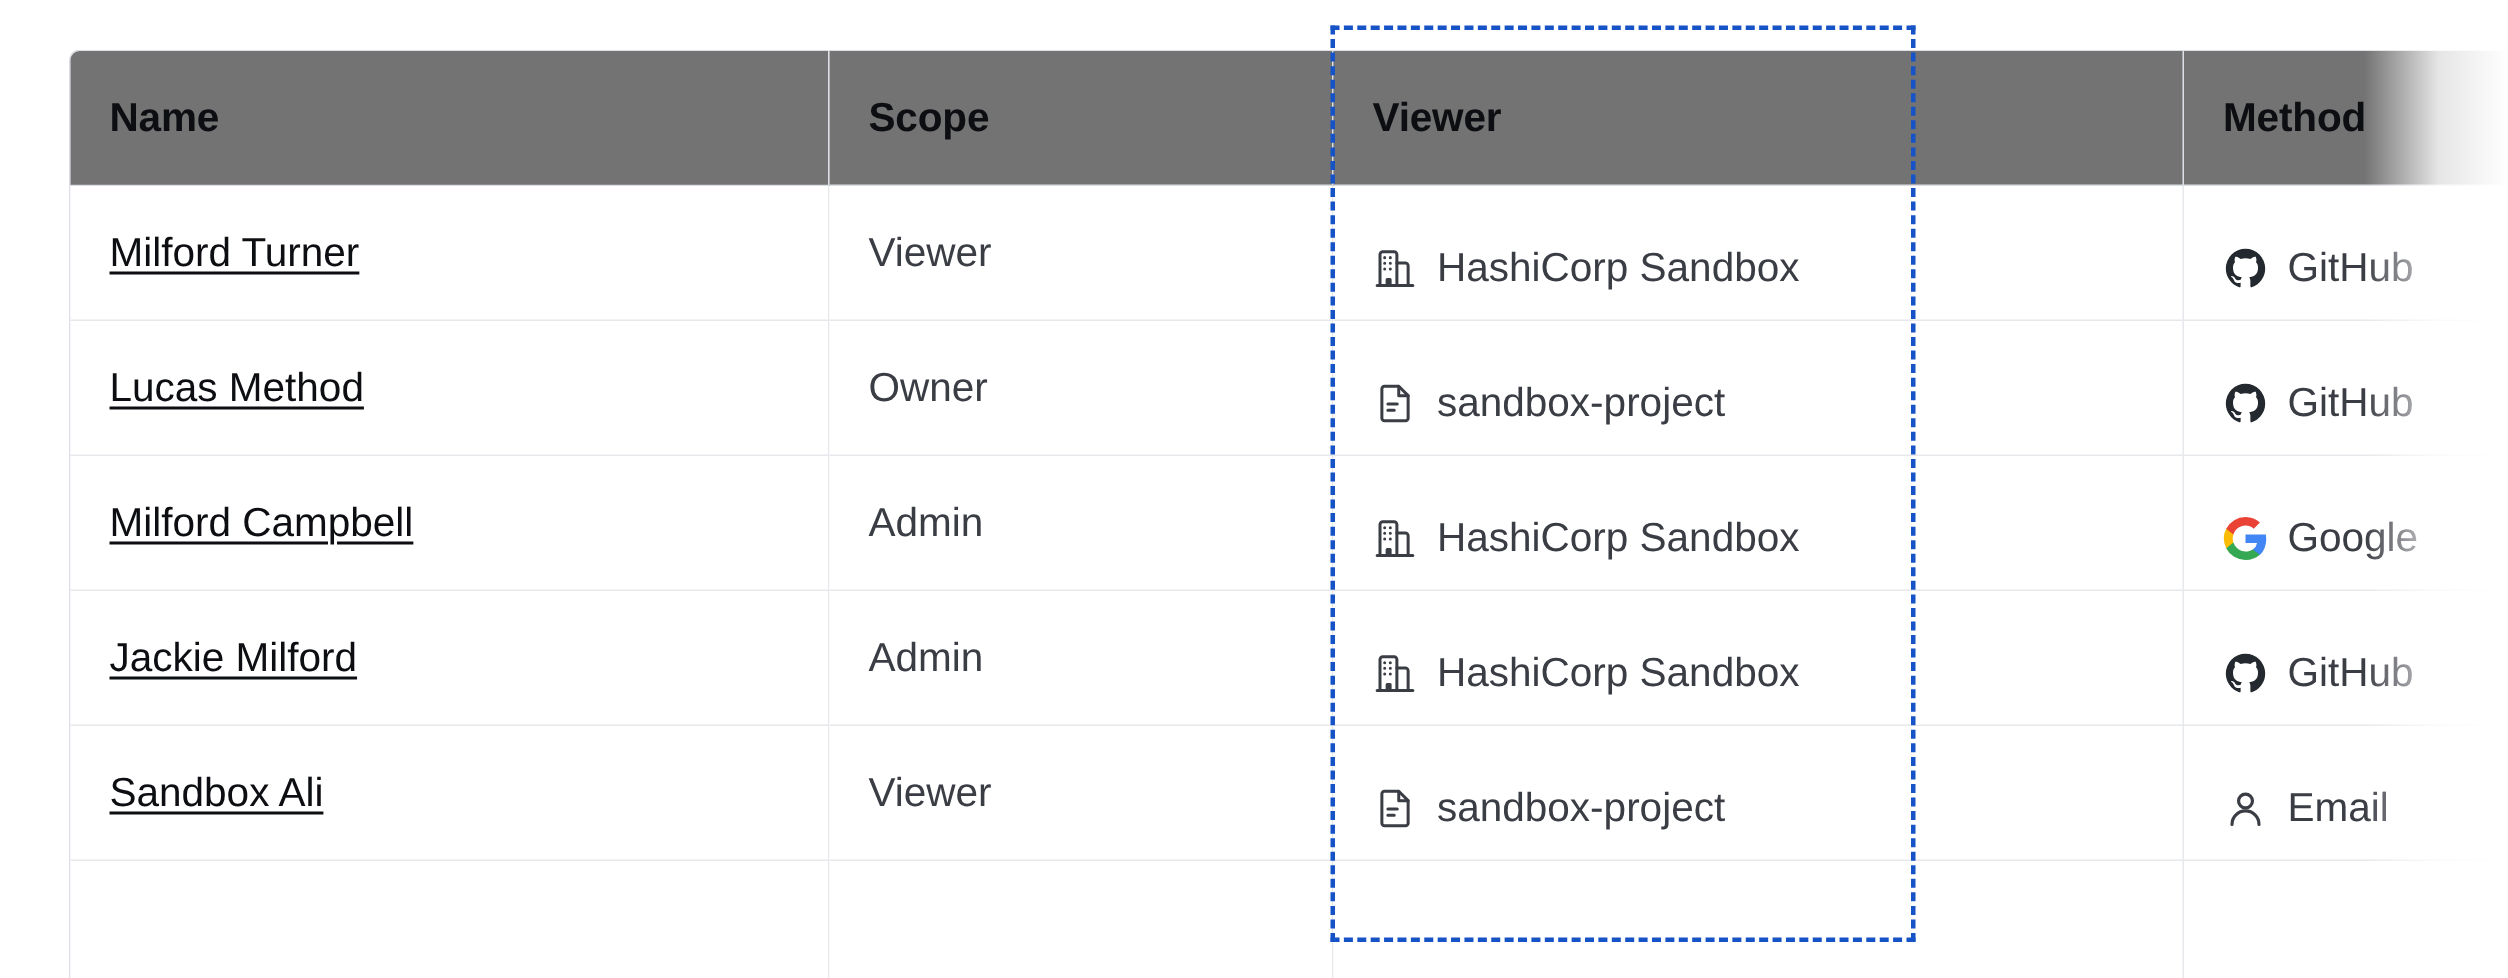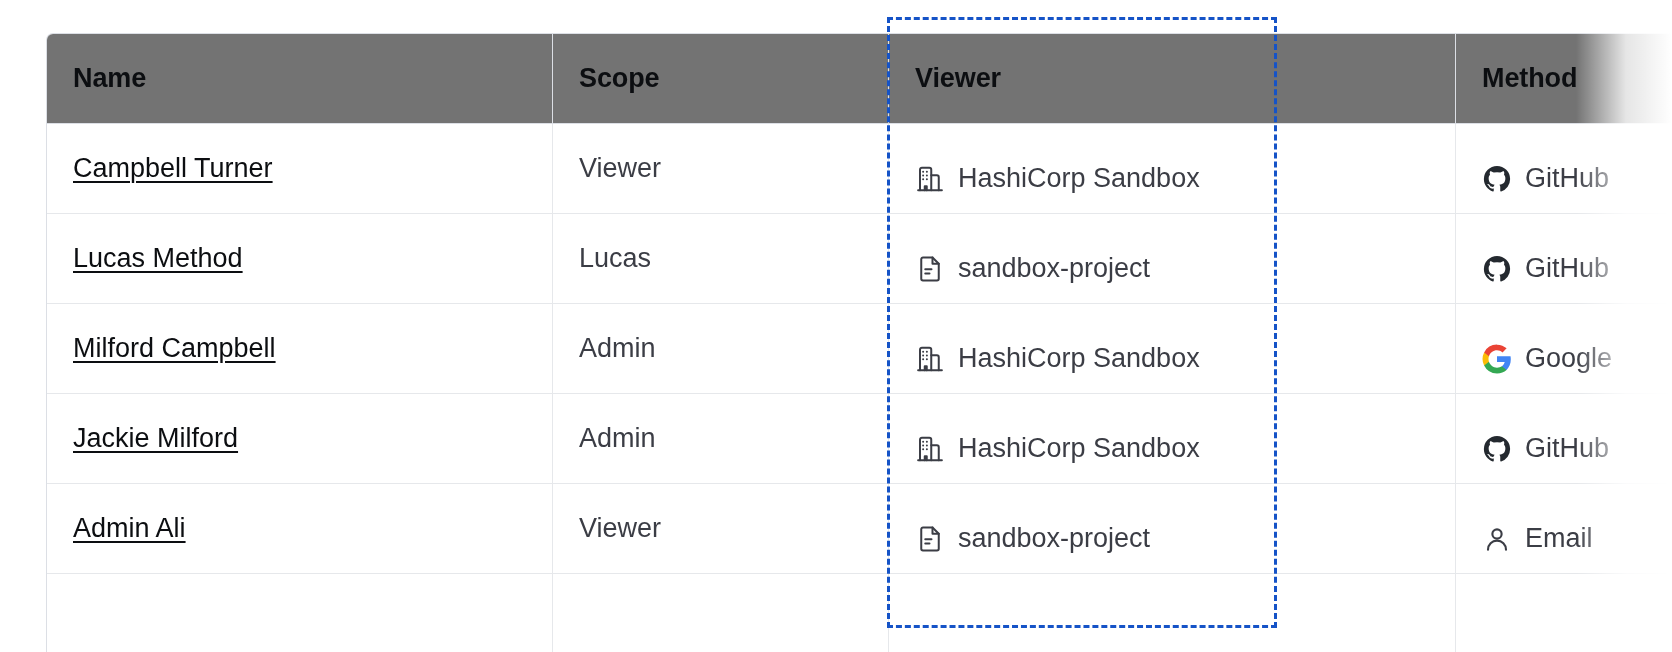--- a/index.html
+++ b/index.html
@@ -152,21 +152,21 @@
           <th>Scope</th>
           <th>Viewer</th>
           <th>Method</th>
         </tr>
       </thead>
 
       <tbody>
 
         <tr>
           <td>
-            <span class="name-link">Campbell Turner</span>
+            <span class="name-link">Milford Turner</span>
           </td>
           <td>Viewer</td>
           <td>
             <span class="cell-flex">
               <span class="ico">
                 <svg width="30" height="30" viewBox="0 0 24 24" fill="none" stroke="#3b3d45" stroke-width="1.6" stroke-linecap="round" stroke-linejoin="round">
                   <path d="M4 21V4.5A1.5 1.5 0 0 1 5.5 3h6A1.5 1.5 0 0 1 13 4.5V21"></path>
                   <path d="M13 9h4.5A1.5 1.5 0 0 1 19 10.5V21"></path>
                   <path d="M2.5 21h19"></path>
                   <path d="M6.5 6.2h.01M9.5 6.2h.01M6.5 9.2h.01M9.5 9.2h.01M6.5 12.2h.01M9.5 12.2h.01"></path>
@@ -185,21 +185,21 @@
               </span>
               <span class="cell-label">GitHub</span>
             </span>
           </td>
         </tr>
 
         <tr>
           <td>
             <span class="name-link">Lucas Method</span>
           </td>
-          <td>Lucas</td>
+          <td>Owner</td>
           <td>
             <span class="cell-flex">
               <span class="ico">
                 <svg width="30" height="30" viewBox="0 0 24 24" fill="none" stroke="#3b3d45" stroke-width="1.6" stroke-linecap="round" stroke-linejoin="round">
                   <path d="M14 2.8H6.4A1.4 1.4 0 0 0 5 4.2v15.6a1.4 1.4 0 0 0 1.4 1.4h11.2a1.4 1.4 0 0 0 1.4-1.4V7.8z"></path>
                   <path d="M14 2.8v5h5"></path>
                   <path d="M8.2 12.2h5M8.2 15.6h3.4"></path>
                 </svg>
               </span>
               <span class="cell-label">sandbox-project</span>
@@ -277,21 +277,21 @@
                   <path d="M12 1.5A10.5 10.5 0 0 0 1.5 12c0 4.64 3.01 8.57 7.18 9.96.53.1.72-.23.72-.51v-1.8c-2.92.64-3.54-1.4-3.54-1.4-.48-1.22-1.17-1.55-1.17-1.55-.95-.65.07-.64.07-.64 1.06.07 1.61 1.09 1.61 1.09.94 1.61 2.47 1.15 3.07.88.1-.68.37-1.15.67-1.41-2.33-.27-4.78-1.17-4.78-5.2 0-1.15.41-2.09 1.08-2.82-.11-.27-.47-1.34.1-2.8 0 0 .88-.28 2.88 1.08a9.9 9.9 0 0 1 5.24 0c2-1.36 2.88-1.08 2.88-1.08.57 1.46.21 2.53.1 2.8.67.73 1.08 1.67 1.08 2.82 0 4.04-2.46 4.93-4.8 5.19.38.33.71.97.71 1.96v2.9c0 .28.19.62.73.51A10.5 10.5 0 0 0 22.5 12 10.5 10.5 0 0 0 12 1.5z"></path>
                 </svg>
               </span>
               <span class="cell-label">GitHub</span>
             </span>
           </td>
         </tr>
 
         <tr>
           <td>
-            <span class="name-link">Admin Ali</span>
+            <span class="name-link">Sandbox Ali</span>
           </td>
           <td>Viewer</td>
           <td>
             <span class="cell-flex">
               <span class="ico">
                 <svg width="30" height="30" viewBox="0 0 24 24" fill="none" stroke="#3b3d45" stroke-width="1.6" stroke-linecap="round" stroke-linejoin="round">
                   <path d="M14 2.8H6.4A1.4 1.4 0 0 0 5 4.2v15.6a1.4 1.4 0 0 0 1.4 1.4h11.2a1.4 1.4 0 0 0 1.4-1.4V7.8z"></path>
                   <path d="M14 2.8v5h5"></path>
                   <path d="M8.2 12.2h5M8.2 15.6h3.4"></path>
                 </svg>

